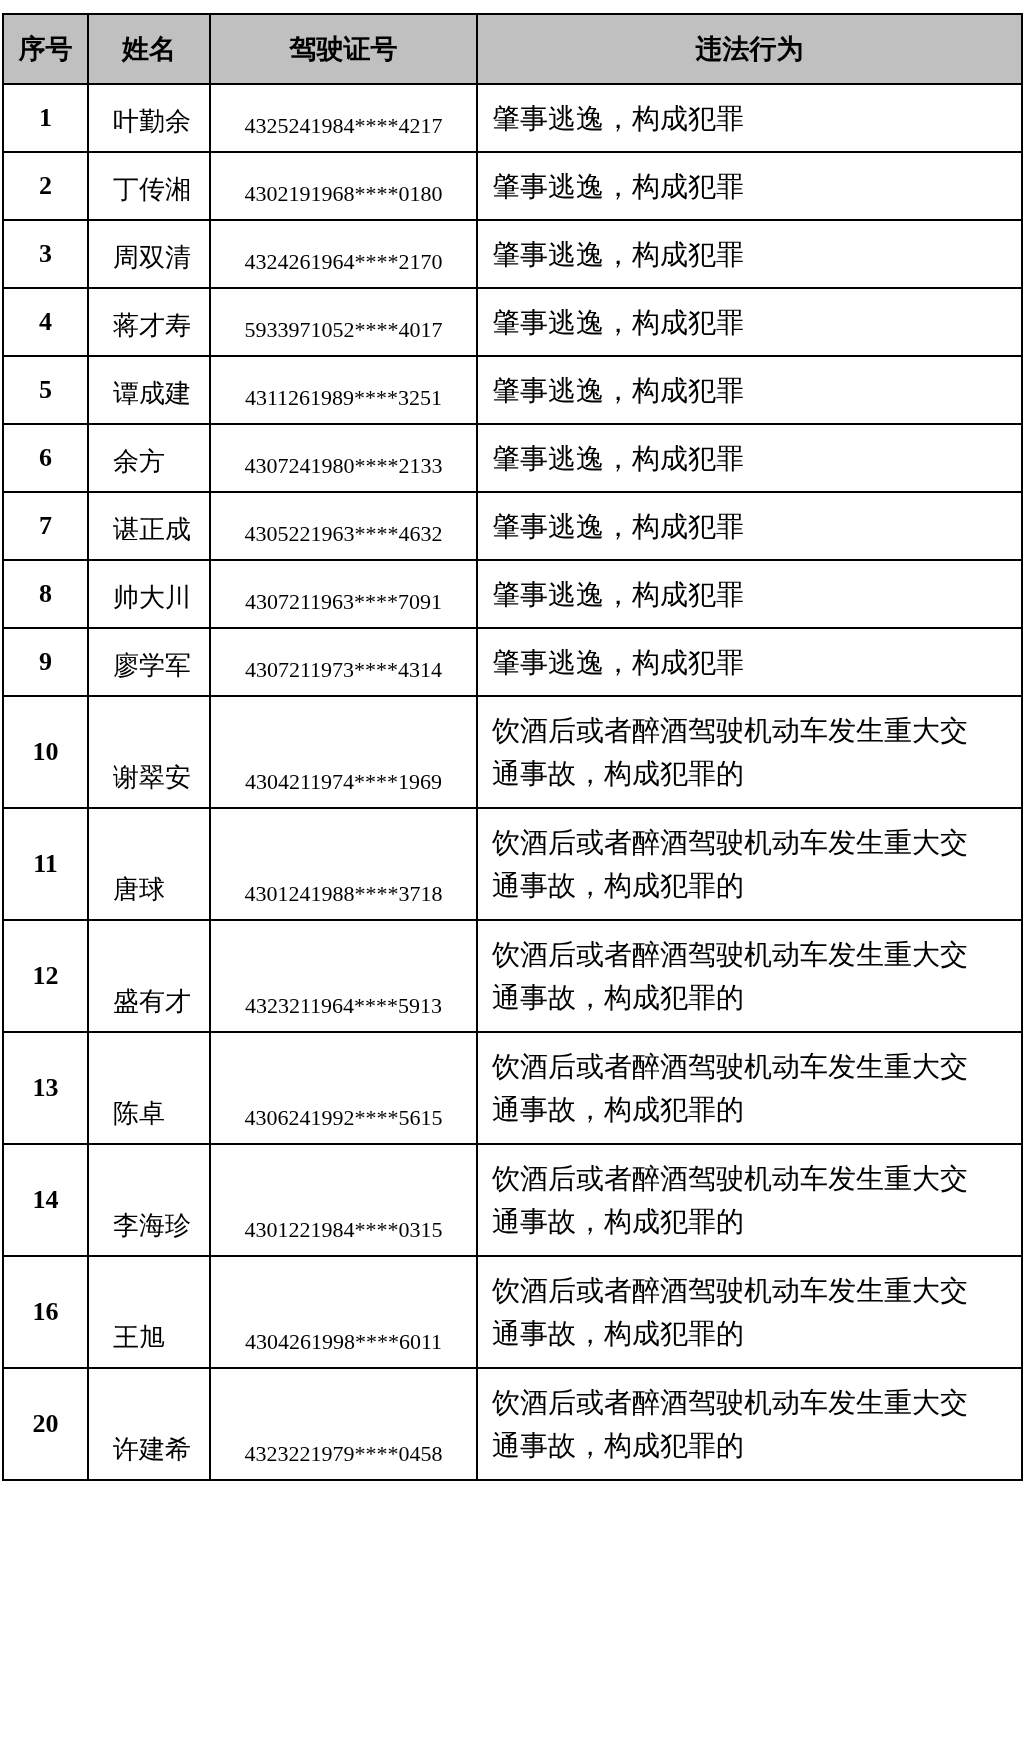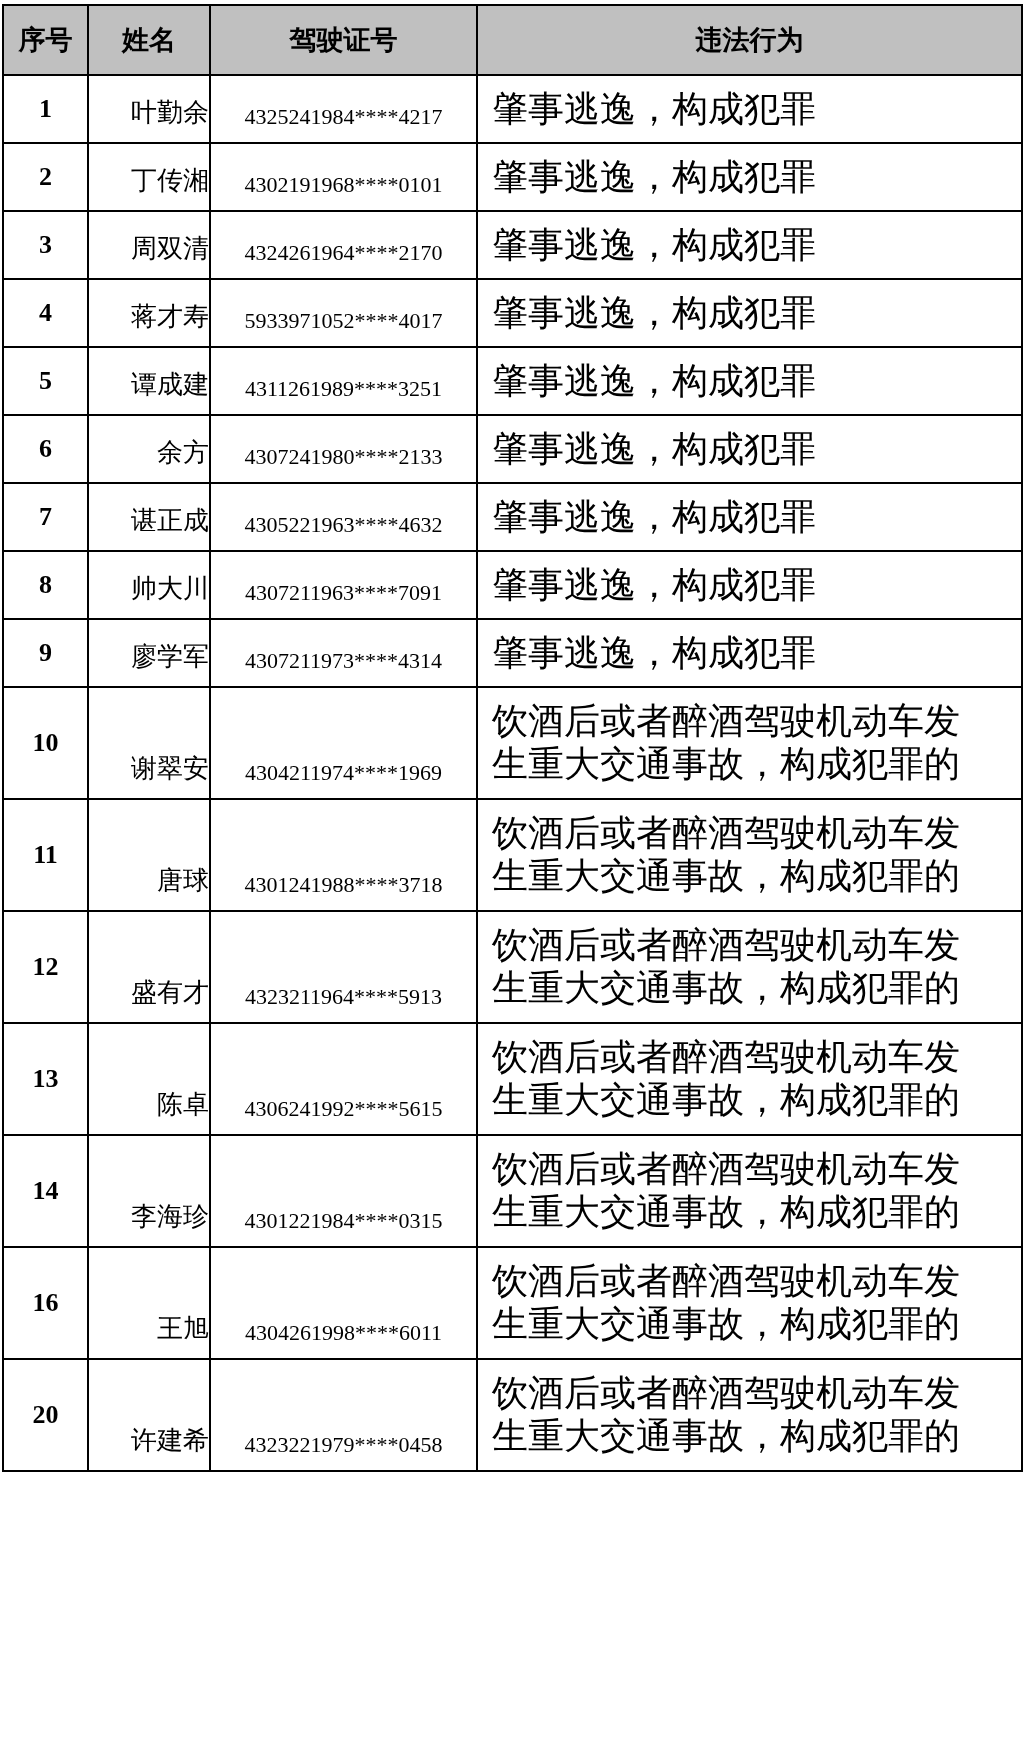--- a/index.html
+++ b/index.html
@@ -17,21 +17,21 @@
   .page {
     width: 1029px;
     height: 1752px;
     background: #ffffff;
     overflow: hidden;
   }
   table.violations {
     border-collapse: collapse;
     table-layout: fixed;
     width: 1019px;
-    margin: 4px 0 0 2px;
+    margin: 13px 0 0 2px;
   }
   table.violations th,
   table.violations td {
     border: 2px solid #000000;
     overflow: hidden;
   }
   thead tr {
     height: 70px;
   }
   thead th {
@@ -45,37 +45,37 @@
   tbody tr.short { height: 68px; }
   tbody tr.tall  { height: 112px; }
   td.index-cell {
     text-align: center;
     vertical-align: middle;
     font-weight: bold;
     font-size: 26px;
     padding: 0;
   }
   td.name-cell {
-    text-align: right;
+    text-align: left;
     vertical-align: bottom;
     font-size: 26px;
-    padding: 0 0 12px 4px;
+    padding: 0 0 12px 24px;
     white-space: nowrap;
   }
   td.license-cell {
     text-align: center;
     vertical-align: bottom;
     font-size: 22px;
     padding: 0 0 12px 0;
     white-space: nowrap;
   }
   td.violation-cell {
     text-align: left;
     vertical-align: middle;
-    font-size: 36px;
+    font-size: 28px;
     line-height: 43px;
     padding: 0 28px 0 14px;
   }
 </style>
 </head>
 <body>
 
 <div class="page">
   <table class="violations">
     <colgroup>
@@ -95,21 +95,21 @@
     <tbody>
         <tr class="short">
           <td class="index-cell">1</td>
           <td class="name-cell">叶勤余</td>
           <td class="license-cell">4325241984****4217</td>
           <td class="violation-cell">肇事逃逸，构成犯罪</td>
         </tr>
         <tr class="short">
           <td class="index-cell">2</td>
           <td class="name-cell">丁传湘</td>
-          <td class="license-cell">4302191968****0101</td>
+          <td class="license-cell">4302191968****0180</td>
           <td class="violation-cell">肇事逃逸，构成犯罪</td>
         </tr>
         <tr class="short">
           <td class="index-cell">3</td>
           <td class="name-cell">周双清</td>
           <td class="license-cell">4324261964****2170</td>
           <td class="violation-cell">肇事逃逸，构成犯罪</td>
         </tr>
         <tr class="short">
           <td class="index-cell">4</td>

